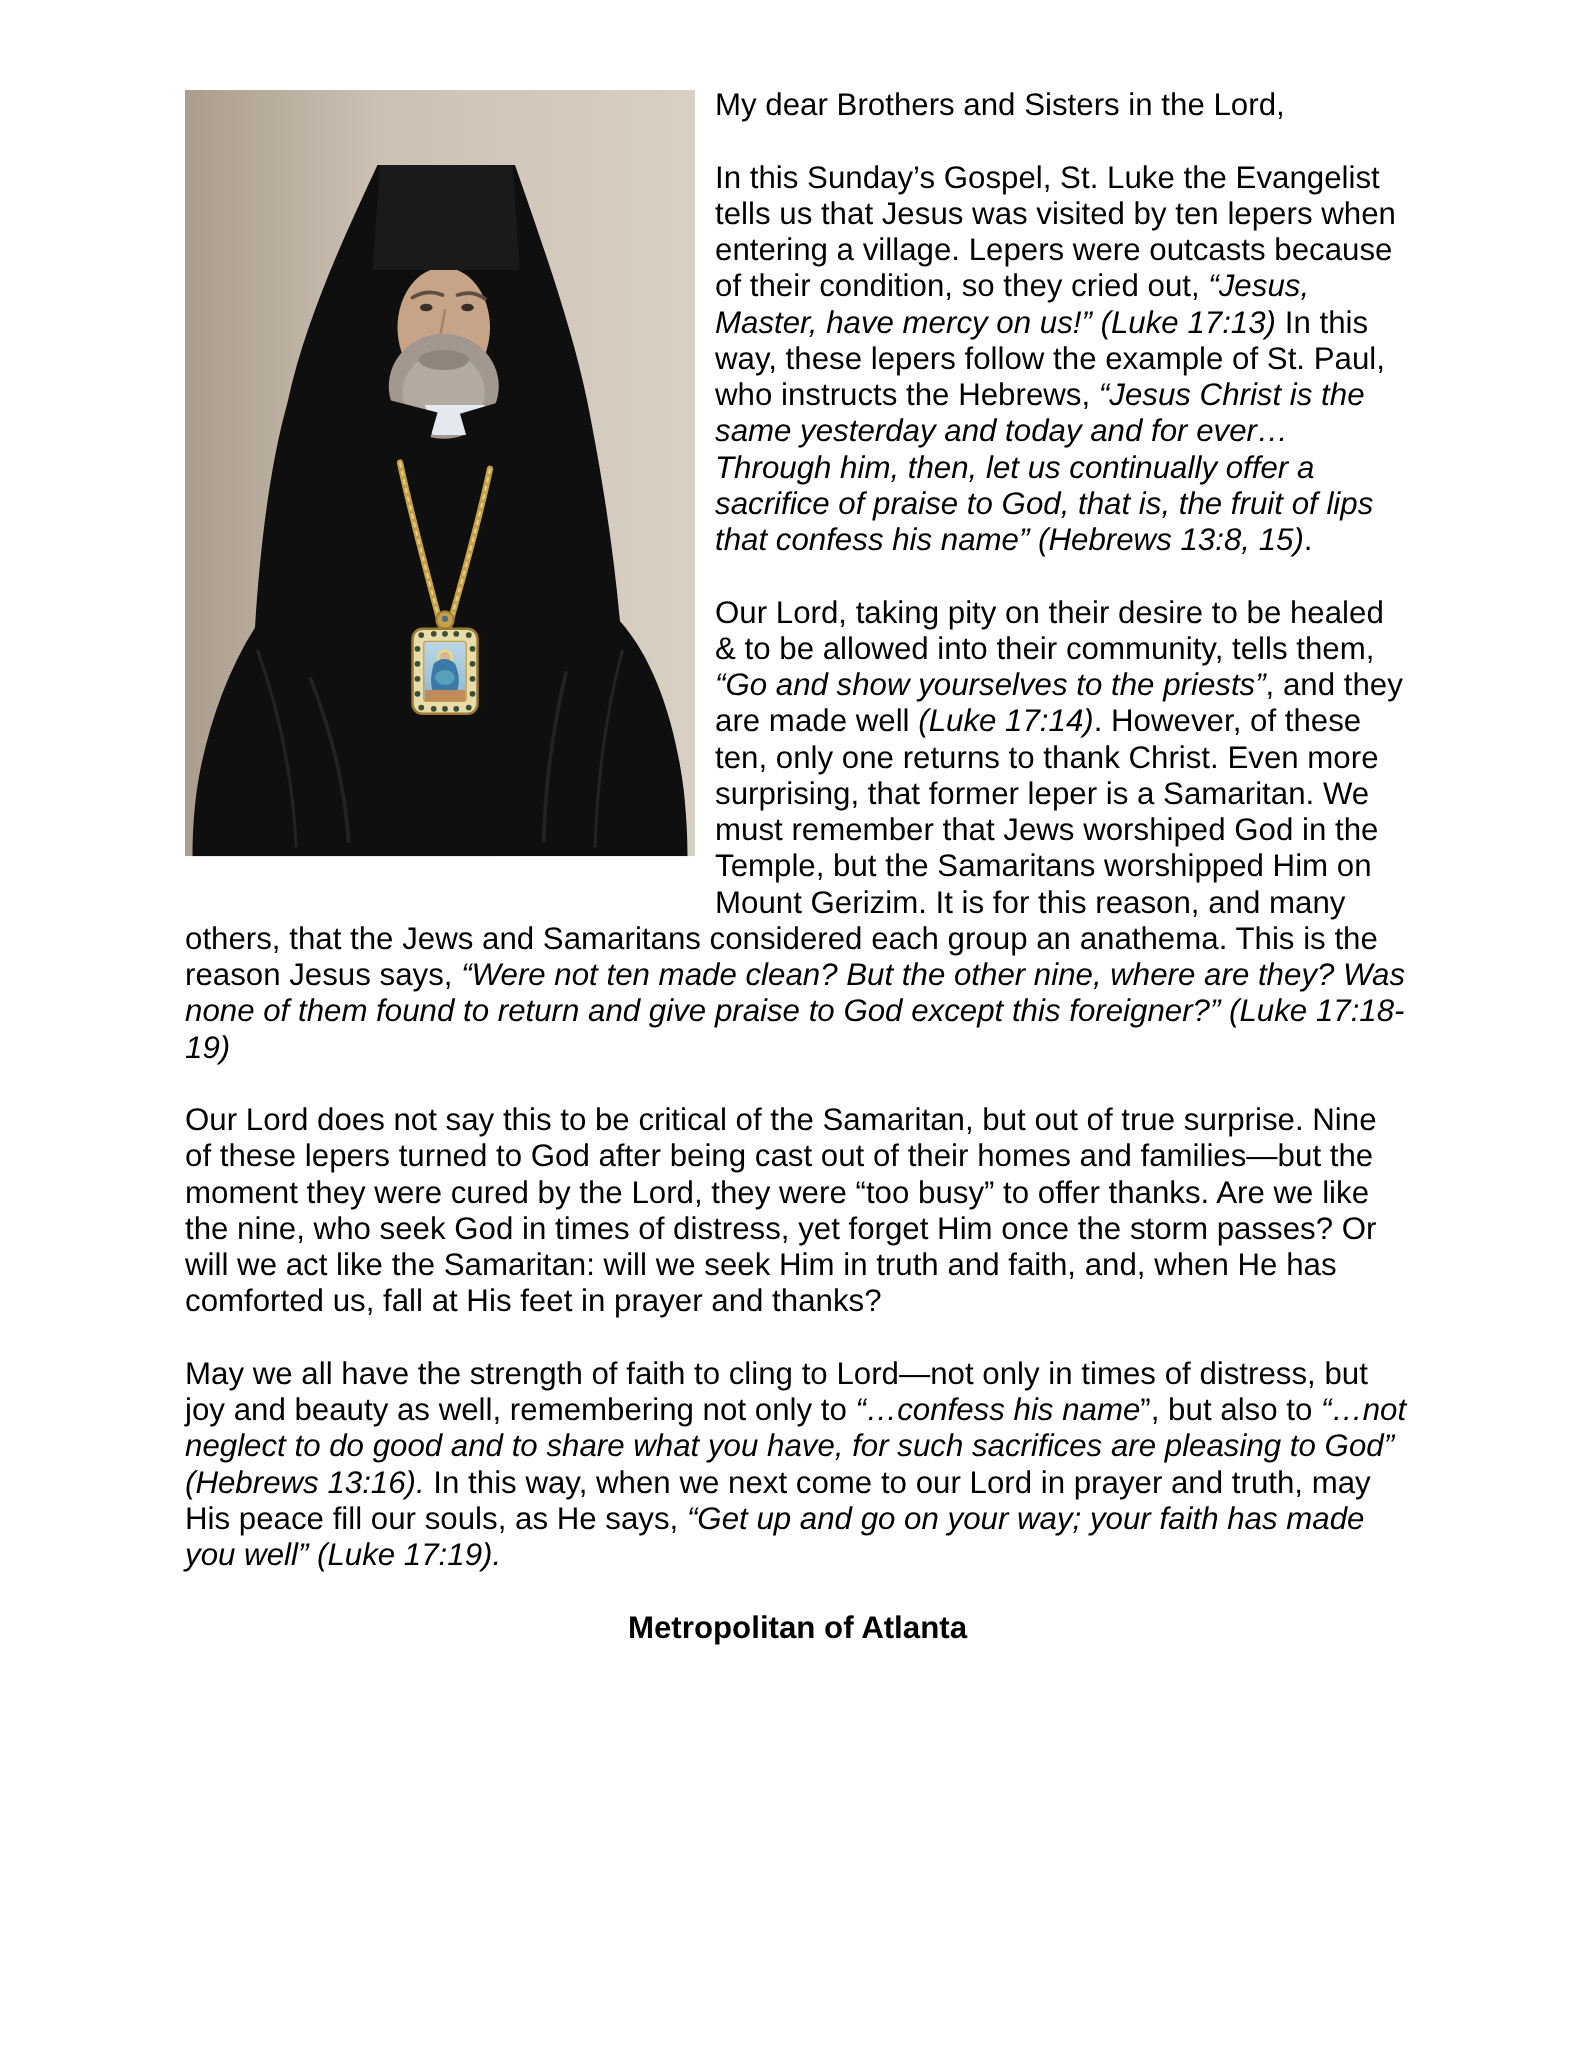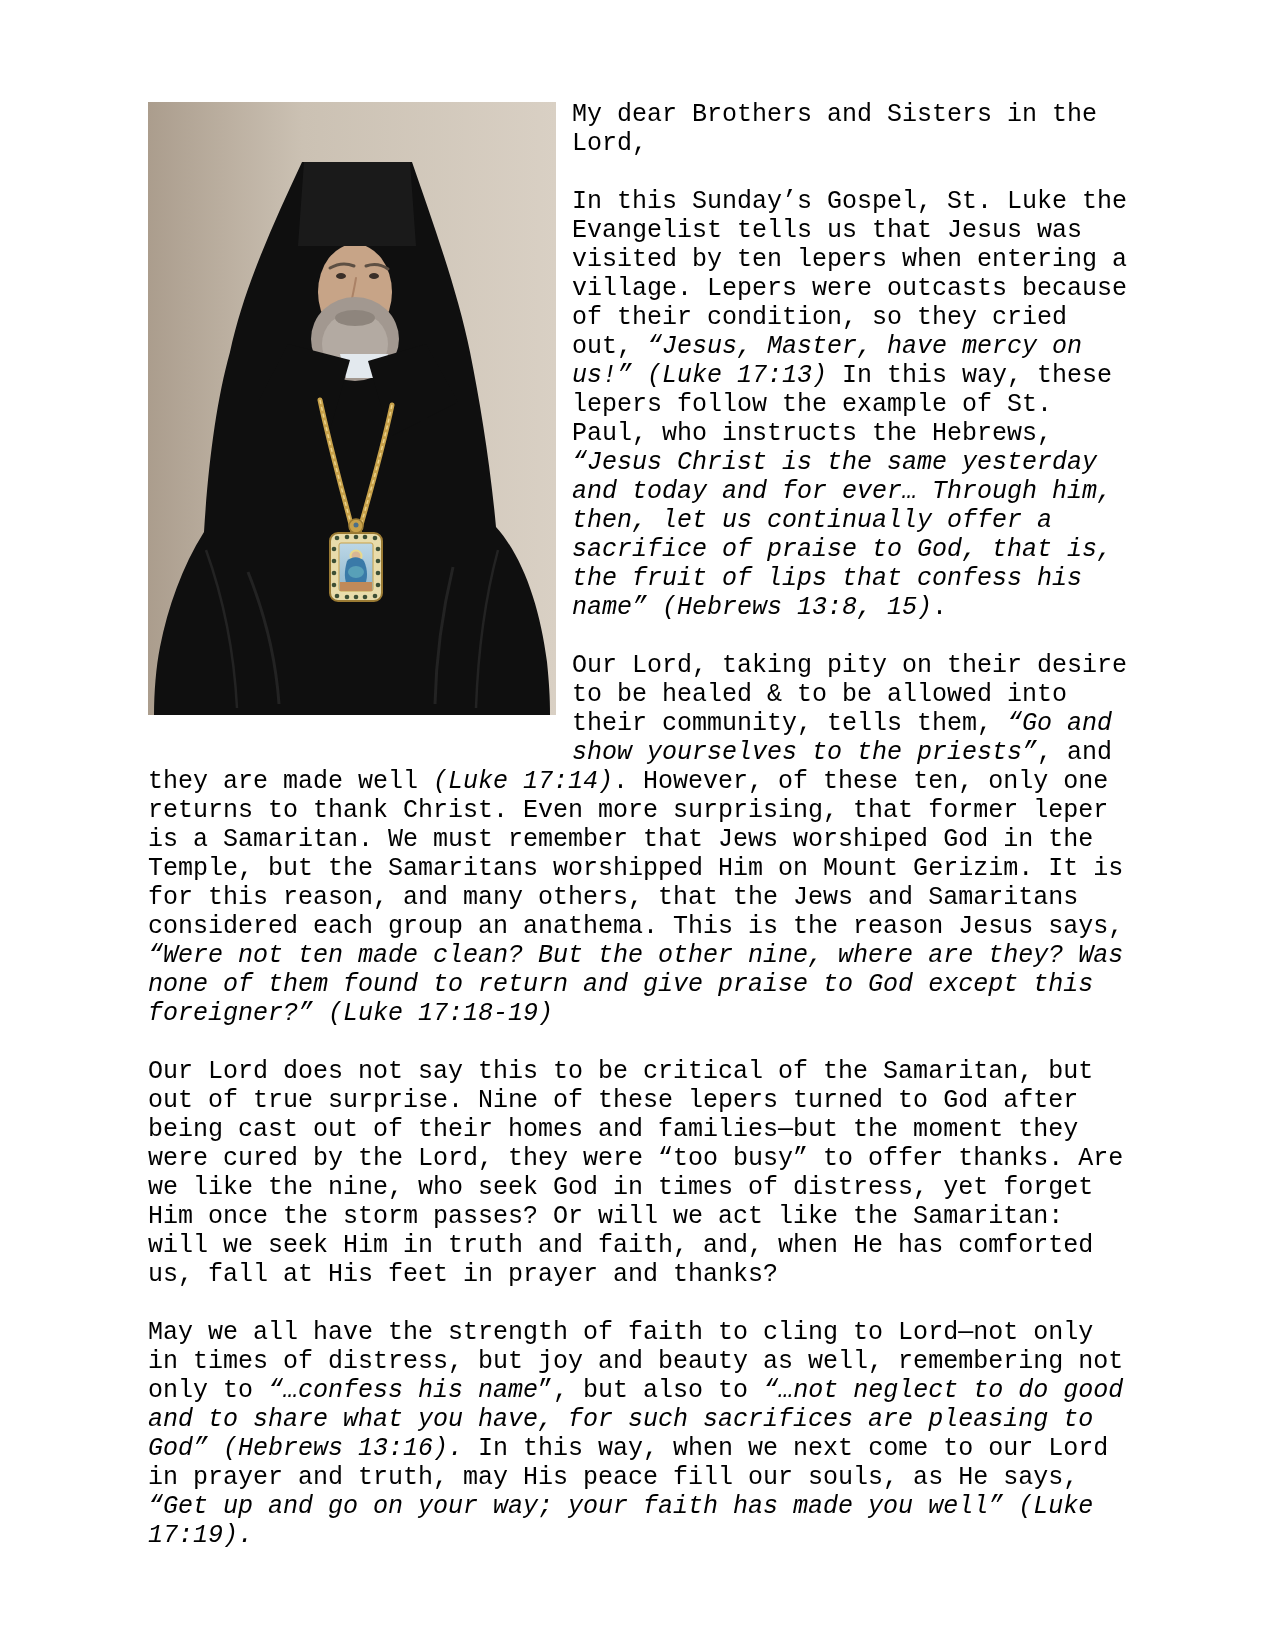--- a/index.html
+++ b/index.html
@@ -2,22 +2,22 @@
 <html><head>
 <meta charset="utf-8">
 <style>
   html, body { margin: 0; padding: 0; background: #ffffff; }
   .page {
     position: relative;
     width: 1275px;
     height: 1651px;
     background: #ffffff;
     box-sizing: border-box;
-    padding: 100px 147px 0 148px;
-    font-family: Liberation Mono, monospace;
+    padding: 70px 147px 0 148px;
+    font-family: Liberation Sans, sans-serif;
     color: #000000;
     overflow: hidden;
   }
   .content { width: 980px; }
   .photo-frame {
     float: left;
     width: 408px;
     height: 613px;
     margin: 2px 16px 24px 0;
   }
@@ -133,16 +133,17 @@
       </div>
 
     <p class="para"><span class="rm">My dear Brothers and Sisters in the Lord,</span></p>
         <p class="para"><span class="rm">In this Sunday’s Gospel, St. Luke the Evangelist tells us that Jesus was visited by ten lepers when entering a village. Lepers were outcasts because of their condition, so they cried out, </span><span class="it">“Jesus, Master, have mercy on us!” (Luke 17:13)</span><span class="rm"> In this way, these lepers follow the example of St. Paul, who instructs the Hebrews, </span><span class="it">“Jesus Christ is the same yesterday and today and for ever… Through him, then, let us continually offer a sacrifice of praise to God, that is, the fruit of lips that confess his name” (Hebrews 13:8, 15)</span><span class="rm">.</span></p>
         <p class="para"><span class="rm">Our Lord, taking pity on their desire to be healed &amp; to be allowed into their community, tells them, </span><span class="it">“Go and show yourselves to the priests”</span><span class="rm">, and they are made well </span><span class="it">(Luke 17:14)</span><span class="rm">. However, of these ten, only one returns to thank Christ. Even more surprising, that former leper is a Samaritan. We must remember that Jews worshiped God in the Temple, but the Samaritans worshipped Him on Mount Gerizim. It is for this reason, and many others, that the Jews and Samaritans considered each group an anathema. This is the reason Jesus says, </span><span class="it">“Were not ten made clean? But the other nine, where are they? Was none of them found to return and give praise to God except this foreigner?” (Luke 17:18-19)</span></p>
         <p class="para"><span class="rm">Our Lord does not say this to be critical of the Samaritan, but out of true surprise. Nine of these lepers turned to God after being cast out of their homes and families—but the moment they were cured by the Lord, they were “too busy” to offer thanks. Are we like the nine, who seek God in times of distress, yet forget Him once the storm passes? Or will we act like the Samaritan: will we seek Him in truth and faith, and, when He has comforted us, fall at His feet in prayer and thanks?</span></p>
         <p class="para"><span class="rm">May we all have the strength of faith to cling to Lord—not only in times of distress, but joy and beauty as well, remembering not only to </span><span class="it">“…confess his name</span><span class="rm">”, but also to </span><span class="it">“…not neglect to do good and to share what you have, for such sacrifices are pleasing to God” (Hebrews 13:16).</span><span class="rm"> In this way, when we next come to our Lord in prayer and truth, may His peace fill our souls, as He says, </span><span class="it">“Get up and go on your way; your faith has made you well” (Luke 17:19).</span></p>
       </div>
 
     <div class="signature">
+      <div>Metropolitan of Atlanta</div>
     </div>
 
   </div>
 </div>
 
 </body></html>

